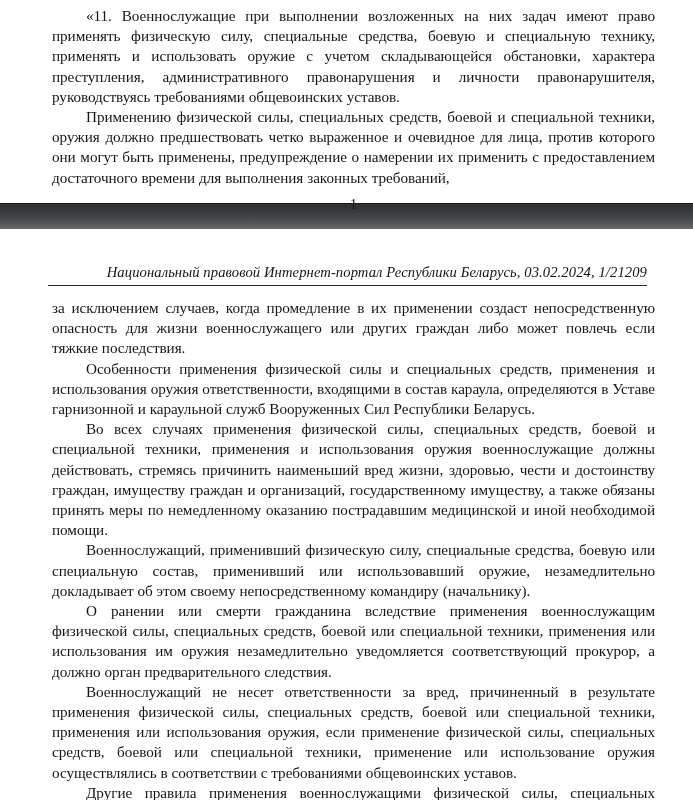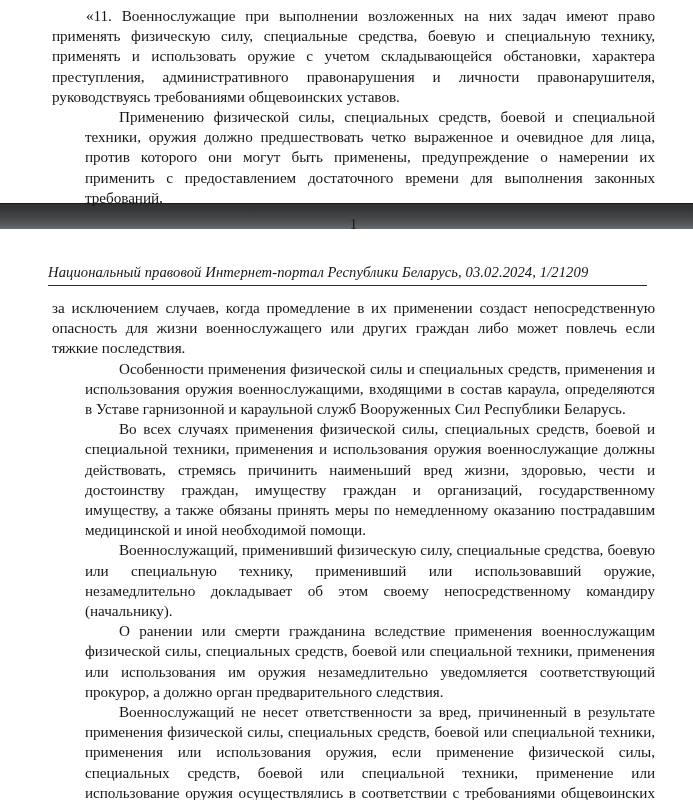--- a/index.html
+++ b/index.html
@@ -61,21 +61,20 @@
     letter-spacing: -0.05px;
     word-spacing: 0.2px;
     text-indent: 34px;
     hyphens: none;
   }
   .para.no-indent {
     text-indent: 0;
   }
   .para + .para {
     margin-top: 0;
-    margin-left: 33px;
   }
 
   
   .para::after {
     content: "";
     display: inline-block;
     width: 100%;
   }
   .para.nostretch::after {
     content: none;
@@ -88,21 +87,21 @@
     line-height: 20px;
     margin-top: 6px;
     color: #1a1a1a;
   }
 
   
   .running-header {
     font-style: italic;
     font-size: 14.6px;
     line-height: 19px;
-    text-align: left;
+    text-align: right;
     padding: 0 0 3px 0;
     border-bottom: 1.3px solid #2b2b2b;
     margin: 0 8px 12px -4px;
     letter-spacing: 0.1px;
     color: #141414;
     white-space: nowrap;
   }
 
   .body-block { margin-top: 0; }
 </style>
@@ -118,23 +117,23 @@
   </section>
 
   <div class="page-gap"></div>
 
   <section class="page page-two">
 
     <div class="running-header">Национальный правовой Интернет-портал Республики Беларусь, 03.02.2024, 1/21209</div>
 
     <div class="body-block">
       <p class="para no-indent nostretch">за исключением случаев, когда промедление в их применении создаст непосредственную опасность для жизни военнослужащего или других граждан либо может повлечь если тяжкие последствия.</p>
-      <p class="para nostretch">Особенности применения физической силы и специальных средств, применения и использования оружия военнослужащими, входящими в состав караула, определяются в Уставе гарнизонной и караульной служб Вооруженных Сил Республики Беларусь.</p>
+      <p class="para nostretch">Особенности применения физической силы и специальных средств, применения и использования оружия ответственности, входящими в состав караула, определяются в Уставе гарнизонной и караульной служб Вооруженных Сил Республики Беларусь.</p>
       <p class="para nostretch">Во всех случаях применения физической силы, специальных средств, боевой и специальной техники, применения и использования оружия военнослужащие должны действовать, стремясь причинить наименьший вред жизни, здоровью, чести и достоинству граждан, имуществу граждан и организаций, государственному имуществу, а также обязаны принять меры по немедленному оказанию пострадавшим медицинской и иной необходимой помощи.</p>
-      <p class="para nostretch">Военнослужащий, применивший физическую силу, специальные средства, боевую или специальную технику, применивший или использовавший оружие, незамедлительно докладывает об этом своему непосредственному командиру (начальнику).</p>
+      <p class="para nostretch">Военнослужащий, применивший физическую силу, специальные средства, боевую или специальную состав, применивший или использовавший оружие, незамедлительно докладывает об этом своему непосредственному командиру (начальнику).</p>
       <p class="para nostretch">О ранении или смерти гражданина вследствие применения военнослужащим физической силы, специальных средств, боевой или специальной техники, применения или использования им оружия незамедлительно уведомляется соответствующий прокурор, а должно орган предварительного следствия.</p>
       <p class="para nostretch">Военнослужащий не несет ответственности за вред, причиненный в результате применения физической силы, специальных средств, боевой или специальной техники, применения или использования оружия, если применение физической силы, специальных средств, боевой или специальной техники, применение или использование оружия осуществлялись в соответствии с требованиями общевоинских уставов.</p>
       <p class="para nostretch">Другие правила применения военнослужащими физической силы, специальных средств, боевой и специальной техники, применения и (или) использования оружия могут устанавливаться в иных законодательных актах.»;</p>
     </div>
 
   </section>
 
 </div>
 
 </body></html>

